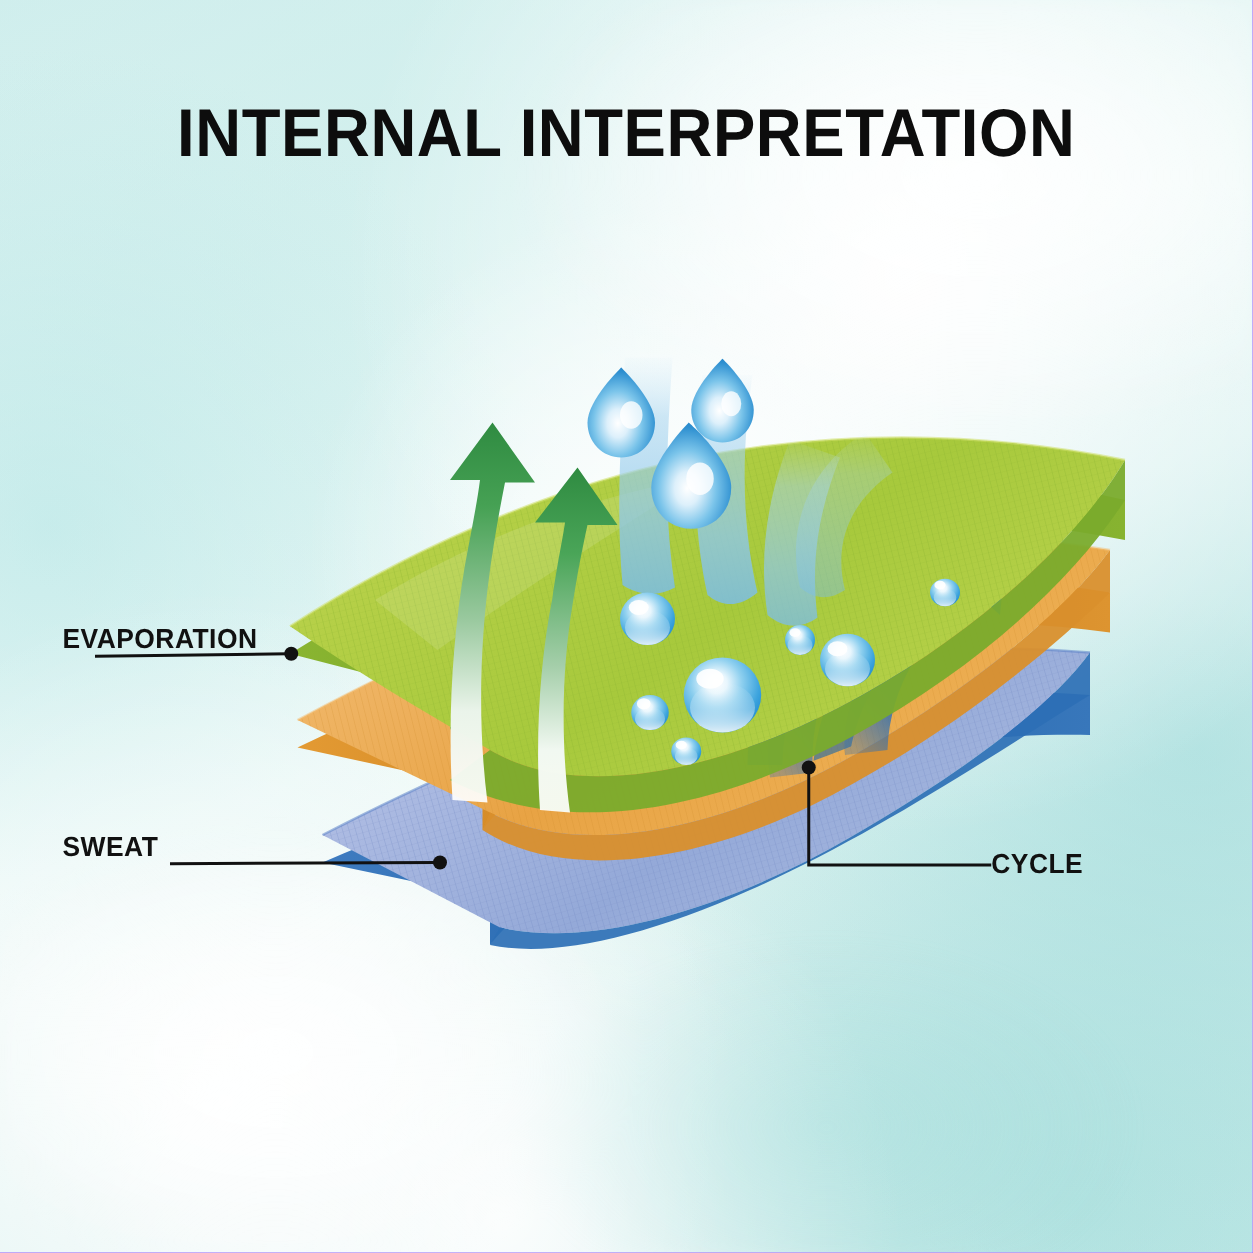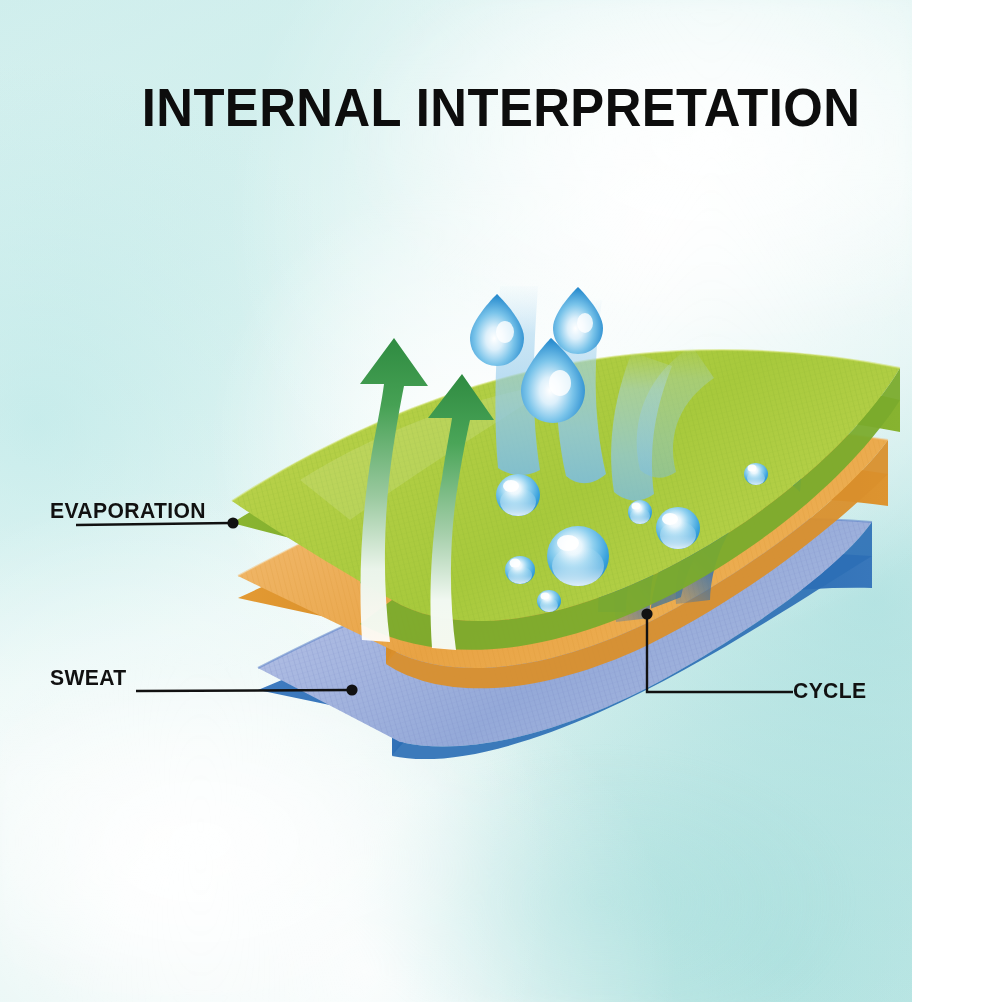--- a/index.html
+++ b/index.html
@@ -5,21 +5,21 @@
   html, body {
     margin: 0;
     padding: 0;
     width: 1002px;
     height: 1002px;
     overflow: hidden;
     font-family: "Liberation Sans", sans-serif;
   }
   #stage {
     position: relative;
-    width: 912px;
+    width: 1002px;
     height: 1002px;
     overflow: hidden;
     background: #8b5cf6;
   }
   
   .bg-base {
     position: absolute;
     inset: 0;
     background:
       radial-gradient(circle at 18% 88%, rgba(255,255,255,0.95) 0%, rgba(255,255,255,0.0) 34%),

